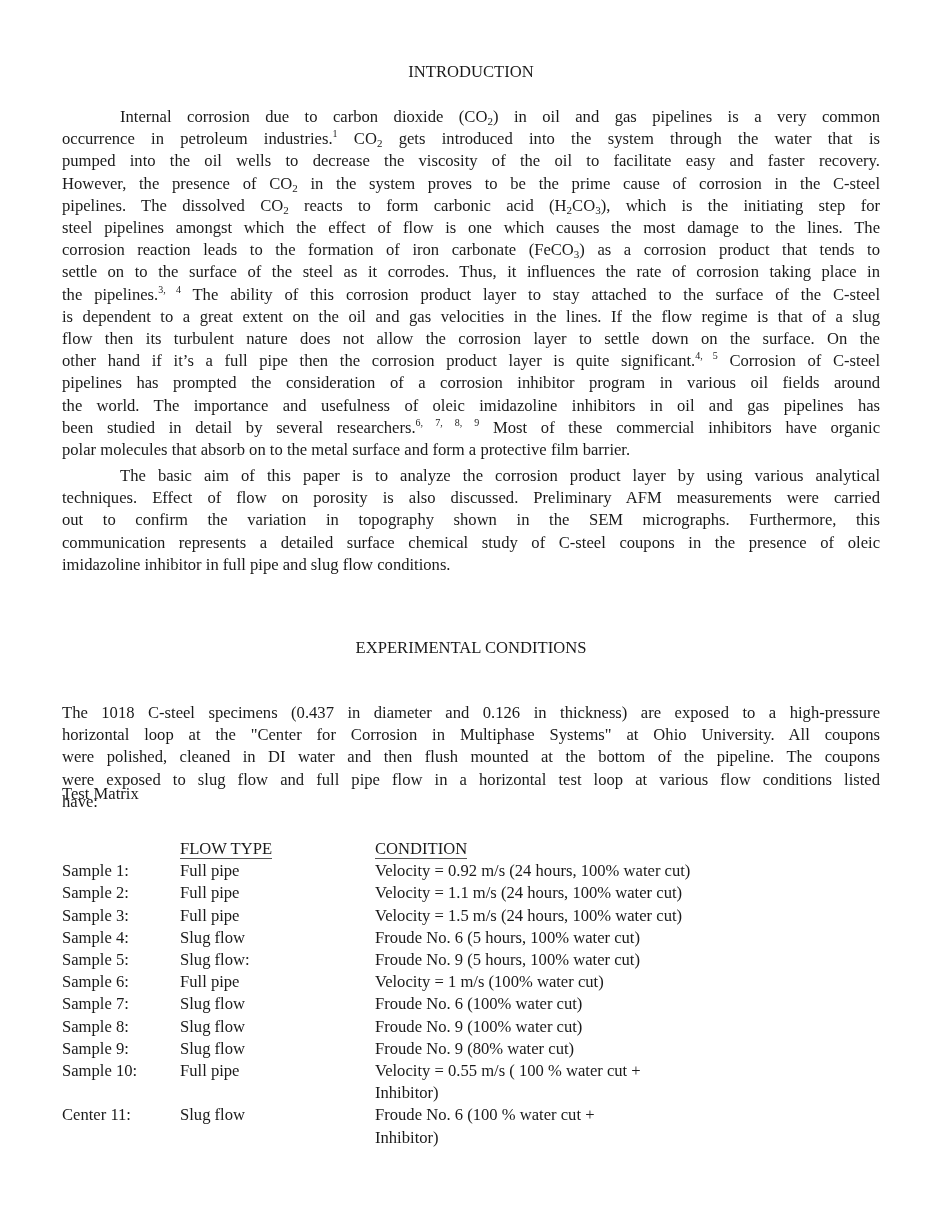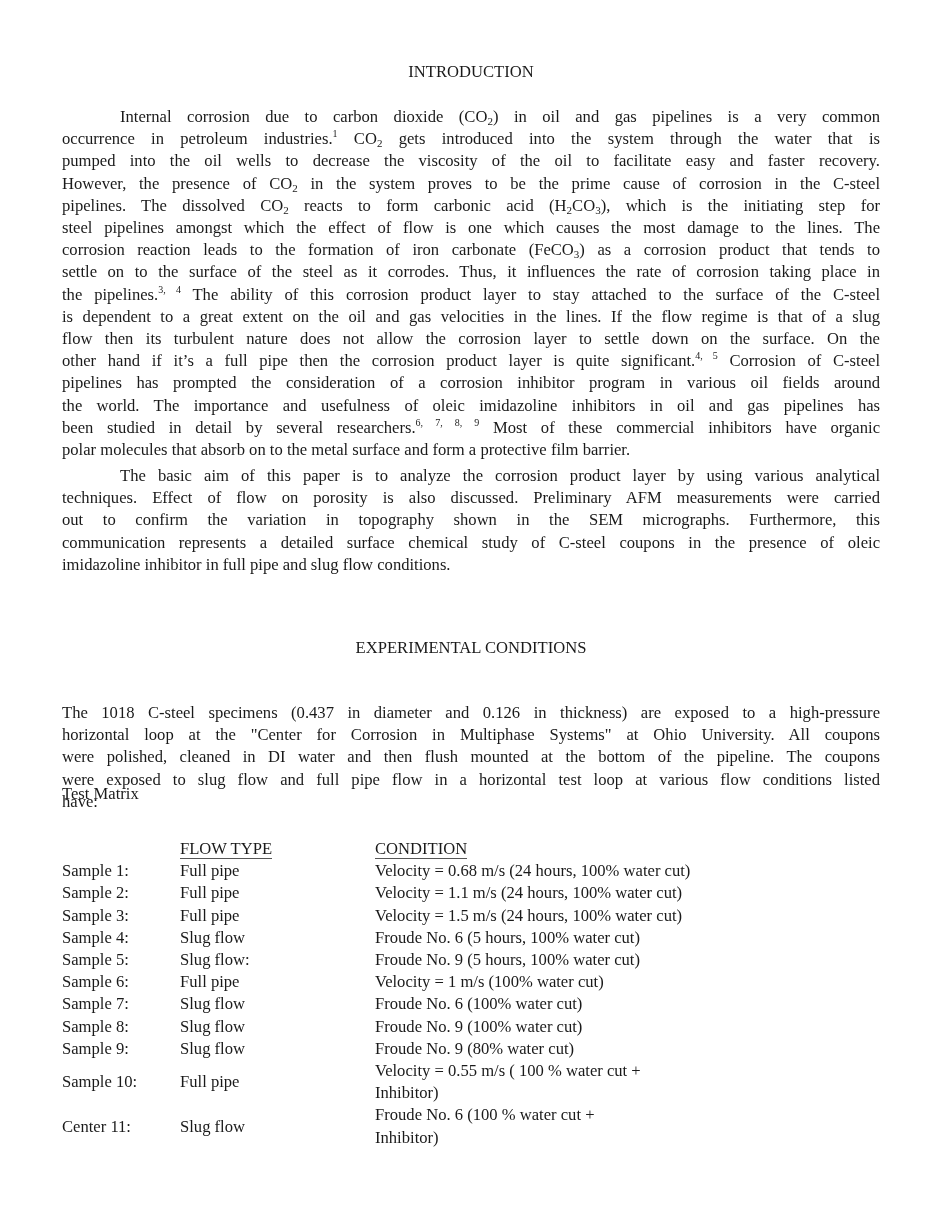--- a/index.html
+++ b/index.html
@@ -16,21 +16,21 @@
   .para {
     position: absolute; left: 0; width: 818px;
     text-align: justify; line-height: 22.2px;
   }
   sub { font-size: 11px; vertical-align: -3px; line-height: 0; }
   sup { font-size: 10px; vertical-align: 7px; line-height: 0; }
   .line { display: block; text-align: justify; text-align-last: justify; white-space: nowrap; }
   .line.last { text-align-last: left; }
   .tm-title { position: absolute; left: 0; top: 784px; }
   .tm-table { position: absolute; left: 0; top: 838px; width: 760px; }
-  .tm-row { display: flex; line-height: 22.2px; align-items: center; }
+  .tm-row { display: flex; line-height: 22.2px; }
   .tm-c1 { width: 118px; flex: none; }
   .tm-c2 { width: 178px; flex: none; }
   .tm-c3 { flex: 1; margin-left: 17px; }
   .uline { border-bottom: 1px solid #555; display: inline-block; line-height: 19px; }
 </style>
 </head>
 <body>
 
 <div class="page">
   <div class="heading" style="top:62px;">INTRODUCTION</div>
@@ -75,21 +75,21 @@
 
   <div class="tm-table" id="tm-table">
     <div class="tm-row">
       <div class="tm-c1"></div>
       <div class="tm-c2"><span class="uline">FLOW TYPE</span></div>
       <div class="tm-c3"><span class="uline">CONDITION</span></div>
     </div>
   <div class="tm-row">
         <div class="tm-c1">Sample 1:</div>
         <div class="tm-c2">Full pipe</div>
-        <div class="tm-c3">Velocity = 0.68 m/s (24 hours, 100% water cut)</div>
+        <div class="tm-c3">Velocity = 0.92 m/s (24 hours, 100% water cut)</div>
       </div>
       <div class="tm-row">
         <div class="tm-c1">Sample 2:</div>
         <div class="tm-c2">Full pipe</div>
         <div class="tm-c3">Velocity = 1.1 m/s (24 hours, 100% water cut)</div>
       </div>
       <div class="tm-row">
         <div class="tm-c1">Sample 3:</div>
         <div class="tm-c2">Full pipe</div>
         <div class="tm-c3">Velocity = 1.5 m/s (24 hours, 100% water cut)</div>

